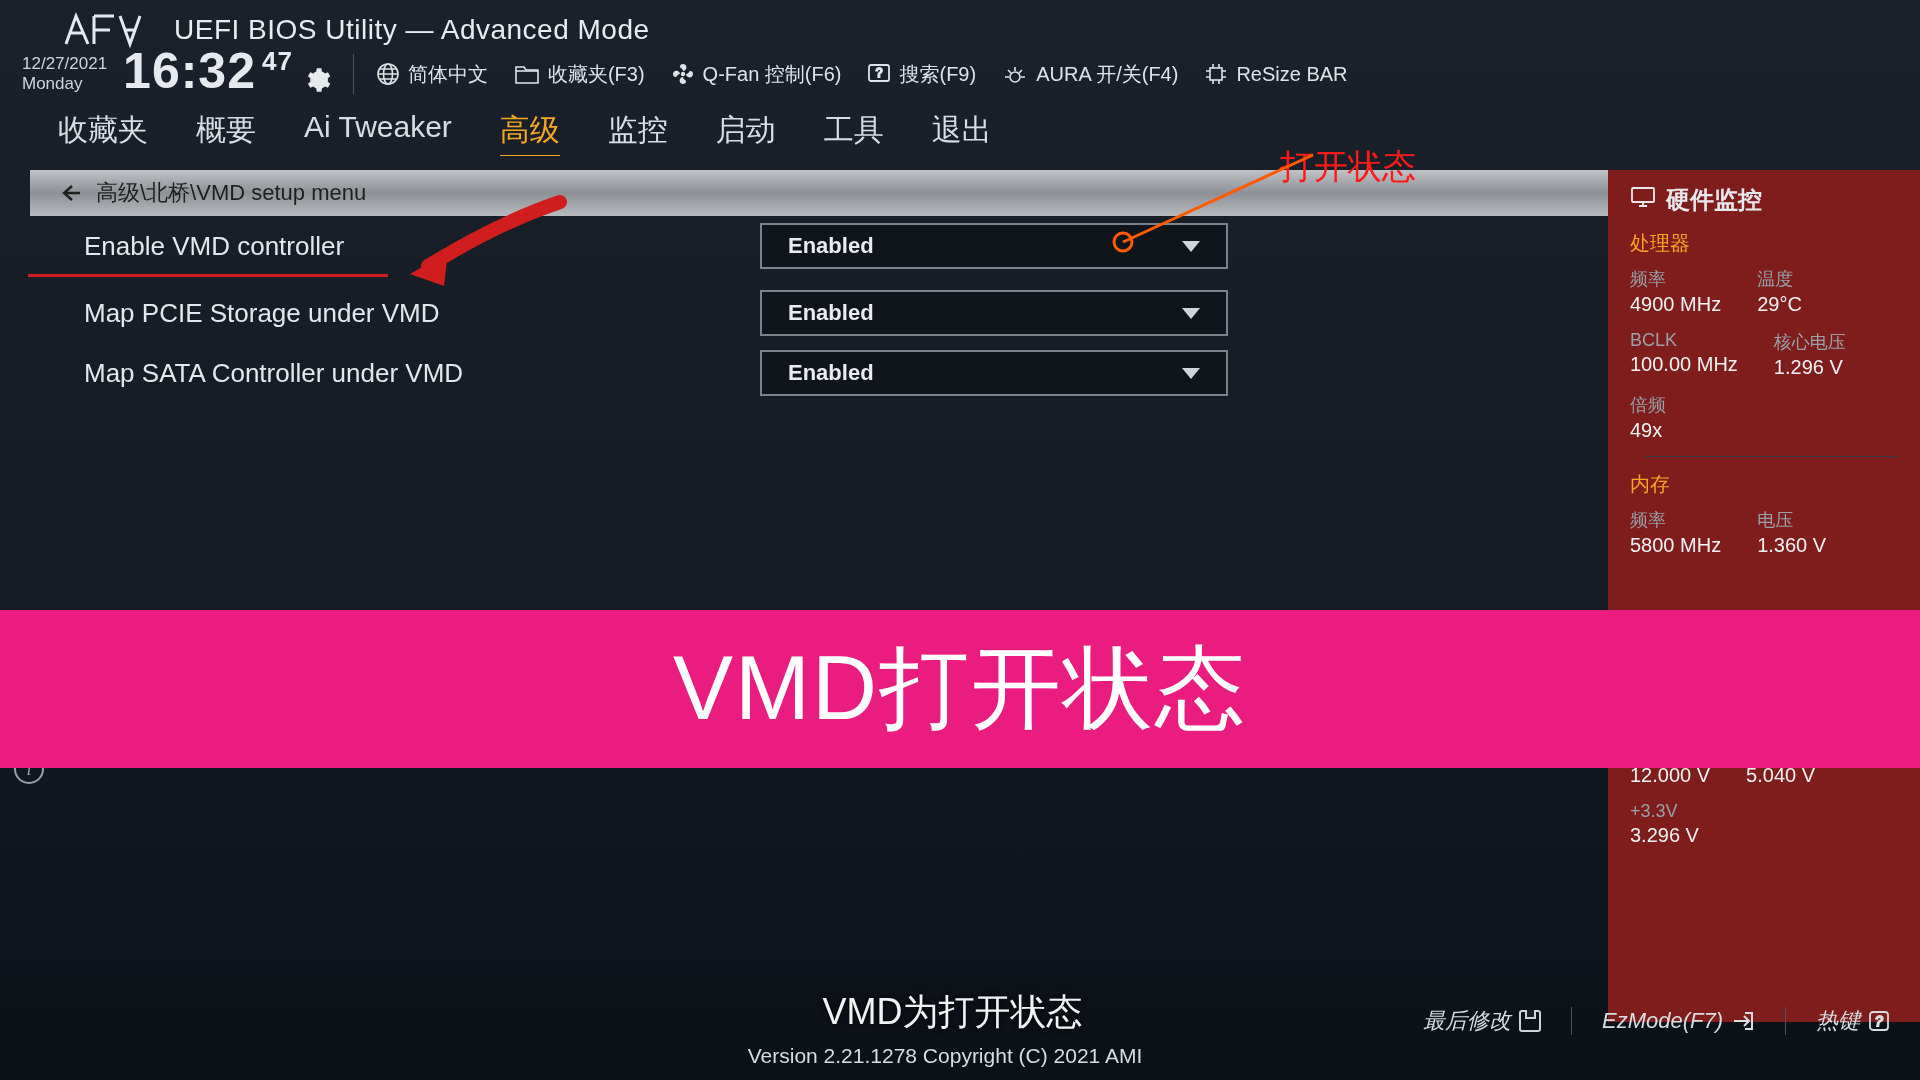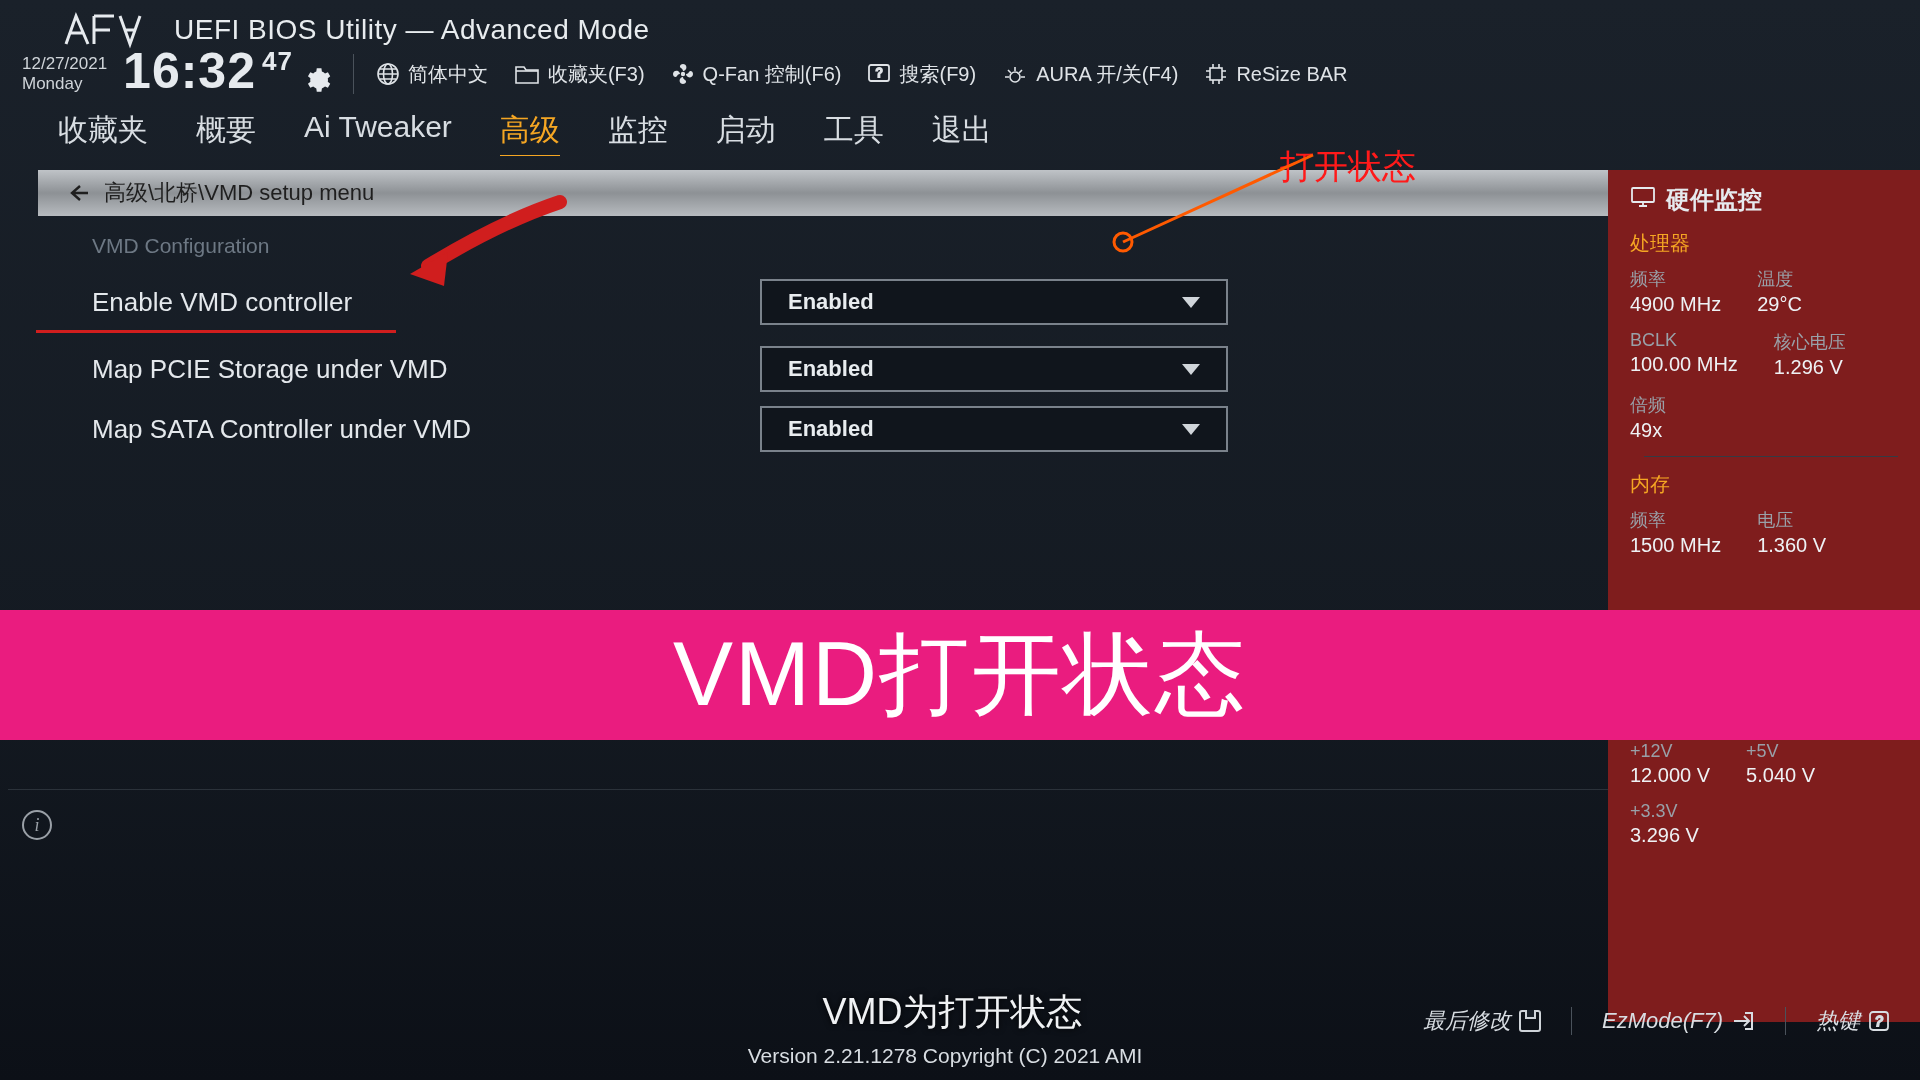--- a/index.html
+++ b/index.html
@@ -22,21 +22,21 @@
   .tool { display:flex; align-items:center; gap:8px; color:#dfe3e7; font-size:20px; cursor:pointer; margin-right:26px; white-space:nowrap; }
   .tool .ic { display:flex; align-items:center; justify-content:center; }
 
   
   .tabs { display:flex; gap:48px; padding:14px 0 14px 58px; font-size:30px; color:#d8dde2; }
   .tab { cursor:pointer; }
   .tab.active { color:#f5a623; padding-bottom:4px; border-bottom:1px solid #f5a623; }
 
   
   .main { display:flex; height:calc(100% - 52px - 44px - 62px - 70px); }
-  .content { flex:1; min-width:0;margin-left:8px; }
+  .content { flex:1; min-width:0; }
   .sidebar { width:312px; background:#7f1d1d; padding:14px 22px 20px 22px; }
 
   .breadcrumb { background:linear-gradient(180deg,#bfc3c7 0%,#8d9195 50%,#b7bbbf 100%); color:#1f1f1f; font-size:22px; font-weight:500; padding:8px 14px 8px 30px; display:flex; align-items:center; gap:14px; margin-left:30px; margin-right:0; }
   .breadcrumb .back-ic { display:flex; }
 
   .section-title { color:#6d7884; font-size:21px; margin:18px 0 14px 84px; }
 
   .setting-row { display:flex; align-items:center; height:60px; padding-left:84px; padding-right:380px; justify-content:space-between; }
   .setting-row .label { font-size:26px; color:#e4e8ec; }
 
@@ -52,21 +52,21 @@
   .stat-grid { display:flex; gap:36px; margin-bottom:14px; }
   .stat .k { color:#99a0a8; font-size:18px; margin-bottom:2px; }
   .stat .v { color:#eef1f4; font-size:20px; font-weight:500; }
   .side-hr { border:none; border-top:1px solid #343b44; margin:12px 0 0 14px; }
 
   
   .annot { position:absolute; pointer-events:none; }
   .annot-open-status { color:#ff1a1a; font-size:34px; font-weight:500; top:144px; left:1280px; }
   .annot-connector { top:150px; left:1108px; width:210px; height:110px; }
   .annot-arrow { top:192px; left:400px; width:170px; height:100px; }
-  .banner { position:absolute; left:0; right:0; top:610px; height:130px; background:#ea1c7f; display:flex; align-items:center; justify-content:center; }
+  .banner { position:absolute; left:0; right:0; top:610px; height:158px; background:#ea1c7f; display:flex; align-items:center; justify-content:center; }
   .banner-text { color:#fff; font-size:90px; font-weight:400; letter-spacing:2px; }
   .subtitle-overlay { position:absolute; left:0; right:15px; top:988px; text-align:center; color:#f0f2f4; font-size:36px; text-shadow:0 0 6px #000; }
 
   
   .help-area { height:200px; border-top:1px solid #2b323a; margin:0 0 0 0; padding:20px 0 0 14px; }
   .info-ic { width:30px; height:30px; border:2px solid #9aa0a7; border-radius:50%; display:flex; align-items:center; justify-content:center; color:#9aa0a7; font-size:18px; font-style:italic; font-family:Georgia,serif; }
 
   .footer { position:absolute; bottom:0; left:0; right:0; padding:0 30px 12px 0; }
   .footer-row { display:flex; justify-content:flex-end; align-items:center; gap:30px; color:#d8dde2; font-size:22px;font-style:italic; }
   .footer-row .sep { width:1px; height:28px; background:#4a525b; }
@@ -186,21 +186,20 @@
 
     <div class="breadcrumb">
       <span class="back-ic">
         <svg width="22" height="20" viewBox="0 0 22 20" fill="none" stroke="#1f1f1f" stroke-width="2.4">
             <path d="M12 3 L4 10 L12 17 M4 10 H20"></path>
           </svg>
       </span>
       <span>高级\北桥\VMD setup menu</span>
     </div>
 
-    <div class="section-title">VMD Configuration</div>
 
     <div id="settings">
         <div class="setting-row">
           <div class="label">Enable VMD controller</div>
           <div class="dropdown">
             <span>Enabled</span>
             <span class="caret"></span>
           </div>
         </div>
         <div class="red-underline"></div>
@@ -262,21 +261,21 @@
           <div class="k">倍频</div>
           <div class="v">49x</div>
         </div>
     </div>
     <hr class="side-hr">
 
     <div class="side-section">内存</div>
     <div class="stat-grid">
       <div class="stat">
           <div class="k">频率</div>
-          <div class="v">1500 MHz</div>
+          <div class="v">5800 MHz</div>
         </div>
       <div class="stat">
           <div class="k">电压</div>
           <div class="v">1.360 V</div>
         </div>
     </div>
 
     <div style="height:170px"></div>
 
     <div class="stat-grid">

